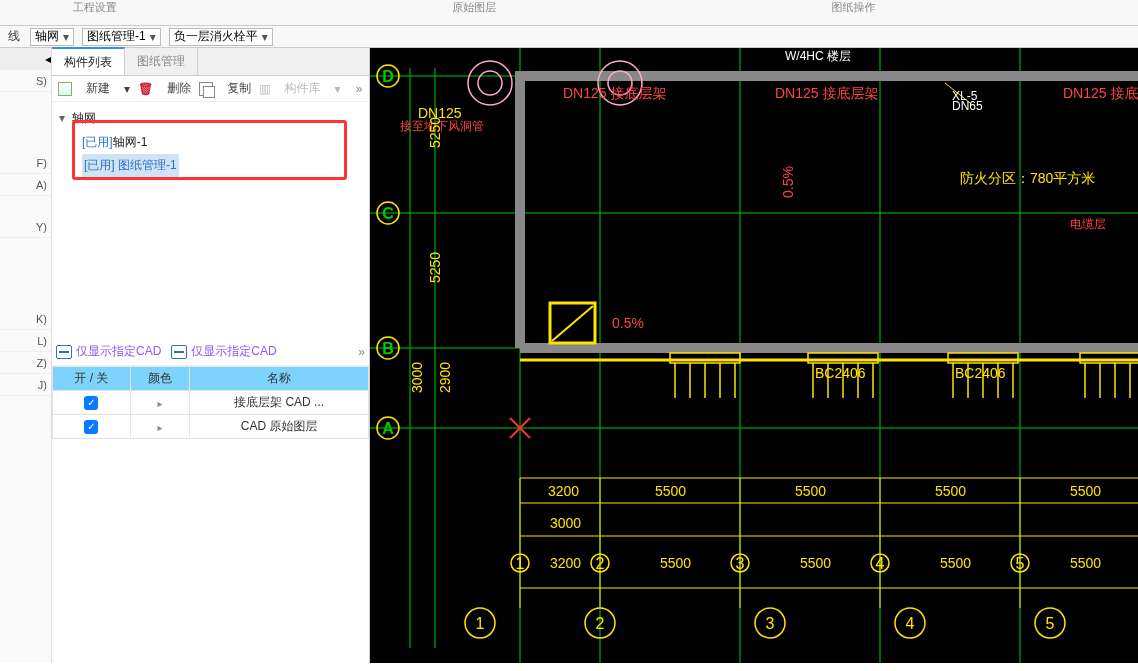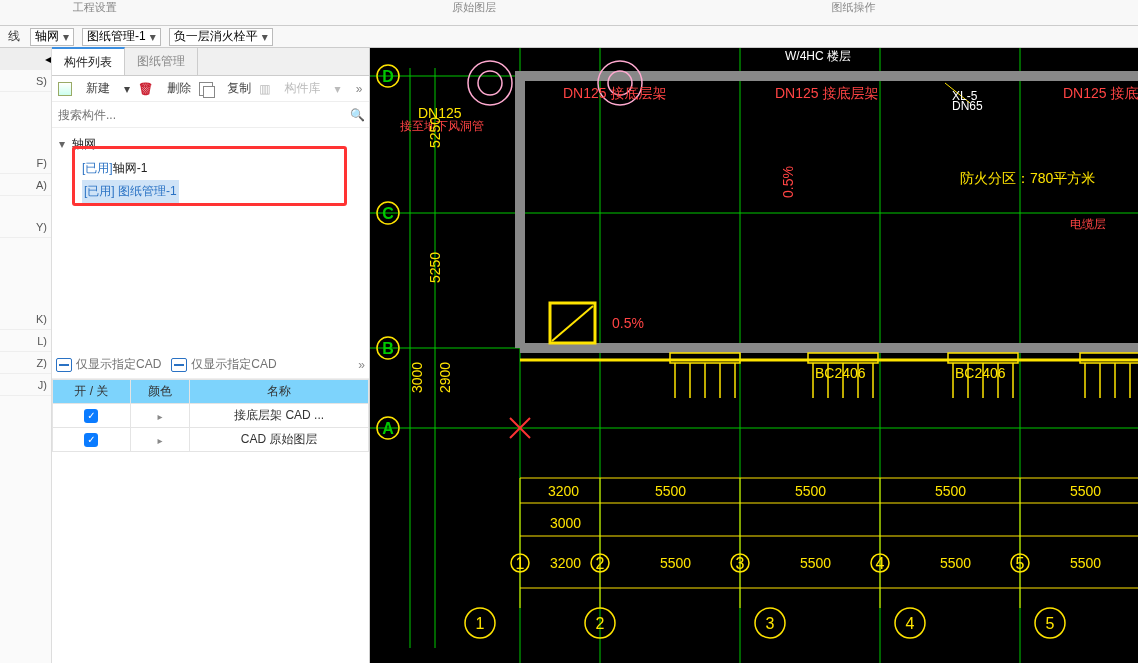--- a/index.html
+++ b/index.html
@@ -32,21 +32,21 @@
   .tree .exp { width:12px; text-align:center; color:#666; margin:0 4px;}
   .tree .lbl { color:#222; }
   .tree .indent1 { padding-left:30px;}
   .tree .used { color:#2a72c4;text-align:right;}
   .tree .sel { background:#cfe3f7; padding:3px 2px;}
   .redbox { position:absolute; left:20px; top:18px; width:275px; height:60px; border:3px solid #f33; border-radius:3px; pointer-events:none;}
   
   .lowtabs { display:flex; background:#f0f0f0; border-top:1px solid #ccc; border-bottom:1px solid #ccc; height:26px;}
   .lowtabs .tab { border-right:1px solid #ccc;}
   .layerbar { display:flex; align-items:center; height:28px; border-bottom:1px solid #eee; padding:0 4px; gap:10px;}
-  .layerbar .lb { display:flex; align-items:center; gap:4px; color:#737373; cursor:pointer;}
+  .layerbar .lb { display:flex; align-items:center; gap:4px; color:#8b5cf6; cursor:pointer;}
   .lb .lic{width:16px;height:14px;border:1px solid #2a72c4;border-radius:2px;position:relative;}
   .lb .lic::after{content:"";position:absolute;left:2px;top:5px;width:10px;height:2px;background:#2a72c4;}
   .layerbar .dots{margin-left:auto;color:#888;}
   .tbl { width:100%; border-collapse:collapse;}
   .tbl th, .tbl td { border:1px solid #e4e4e4; padding:3px 4px; text-align:center; color:#333; font-weight:normal;}
   .tbl th { background:#7dd3fc;}
   .chk { width:14px; height:14px; background:#0a7bff; border-radius:3px; display:inline-flex; align-items:center; justify-content:center; color:#fff; font-size:10px;}
   .tri { color:#888; font-size:10px;}
   
   .canvas { flex:1; background:#000; position:relative; overflow:hidden;}
@@ -124,24 +124,20 @@
       <span class="btn">
         <span class="ic ic-copy"></span>
         <span>复制</span>
       </span>
       <span class="btn disabled">
         <span>▥</span>
         <span>构件库</span>
         <span>▾</span>
       </span>
       <span class="expandRight">»</span>
-    </div>
-    <div class="search">
-      <input placeholder="搜索构件..." style="">
-      <span class="sic">🔍</span>
     </div>
     <div class="tree">
       <div class="node">
         <span class="exp">▾</span>
         <span class="lbl">轴网</span>
       </div>
       <div class="node indent1" style="margin-top:4px;">
         <span class="used">[已用] </span>
         <span class="lbl">轴网-1</span>
       </div>

